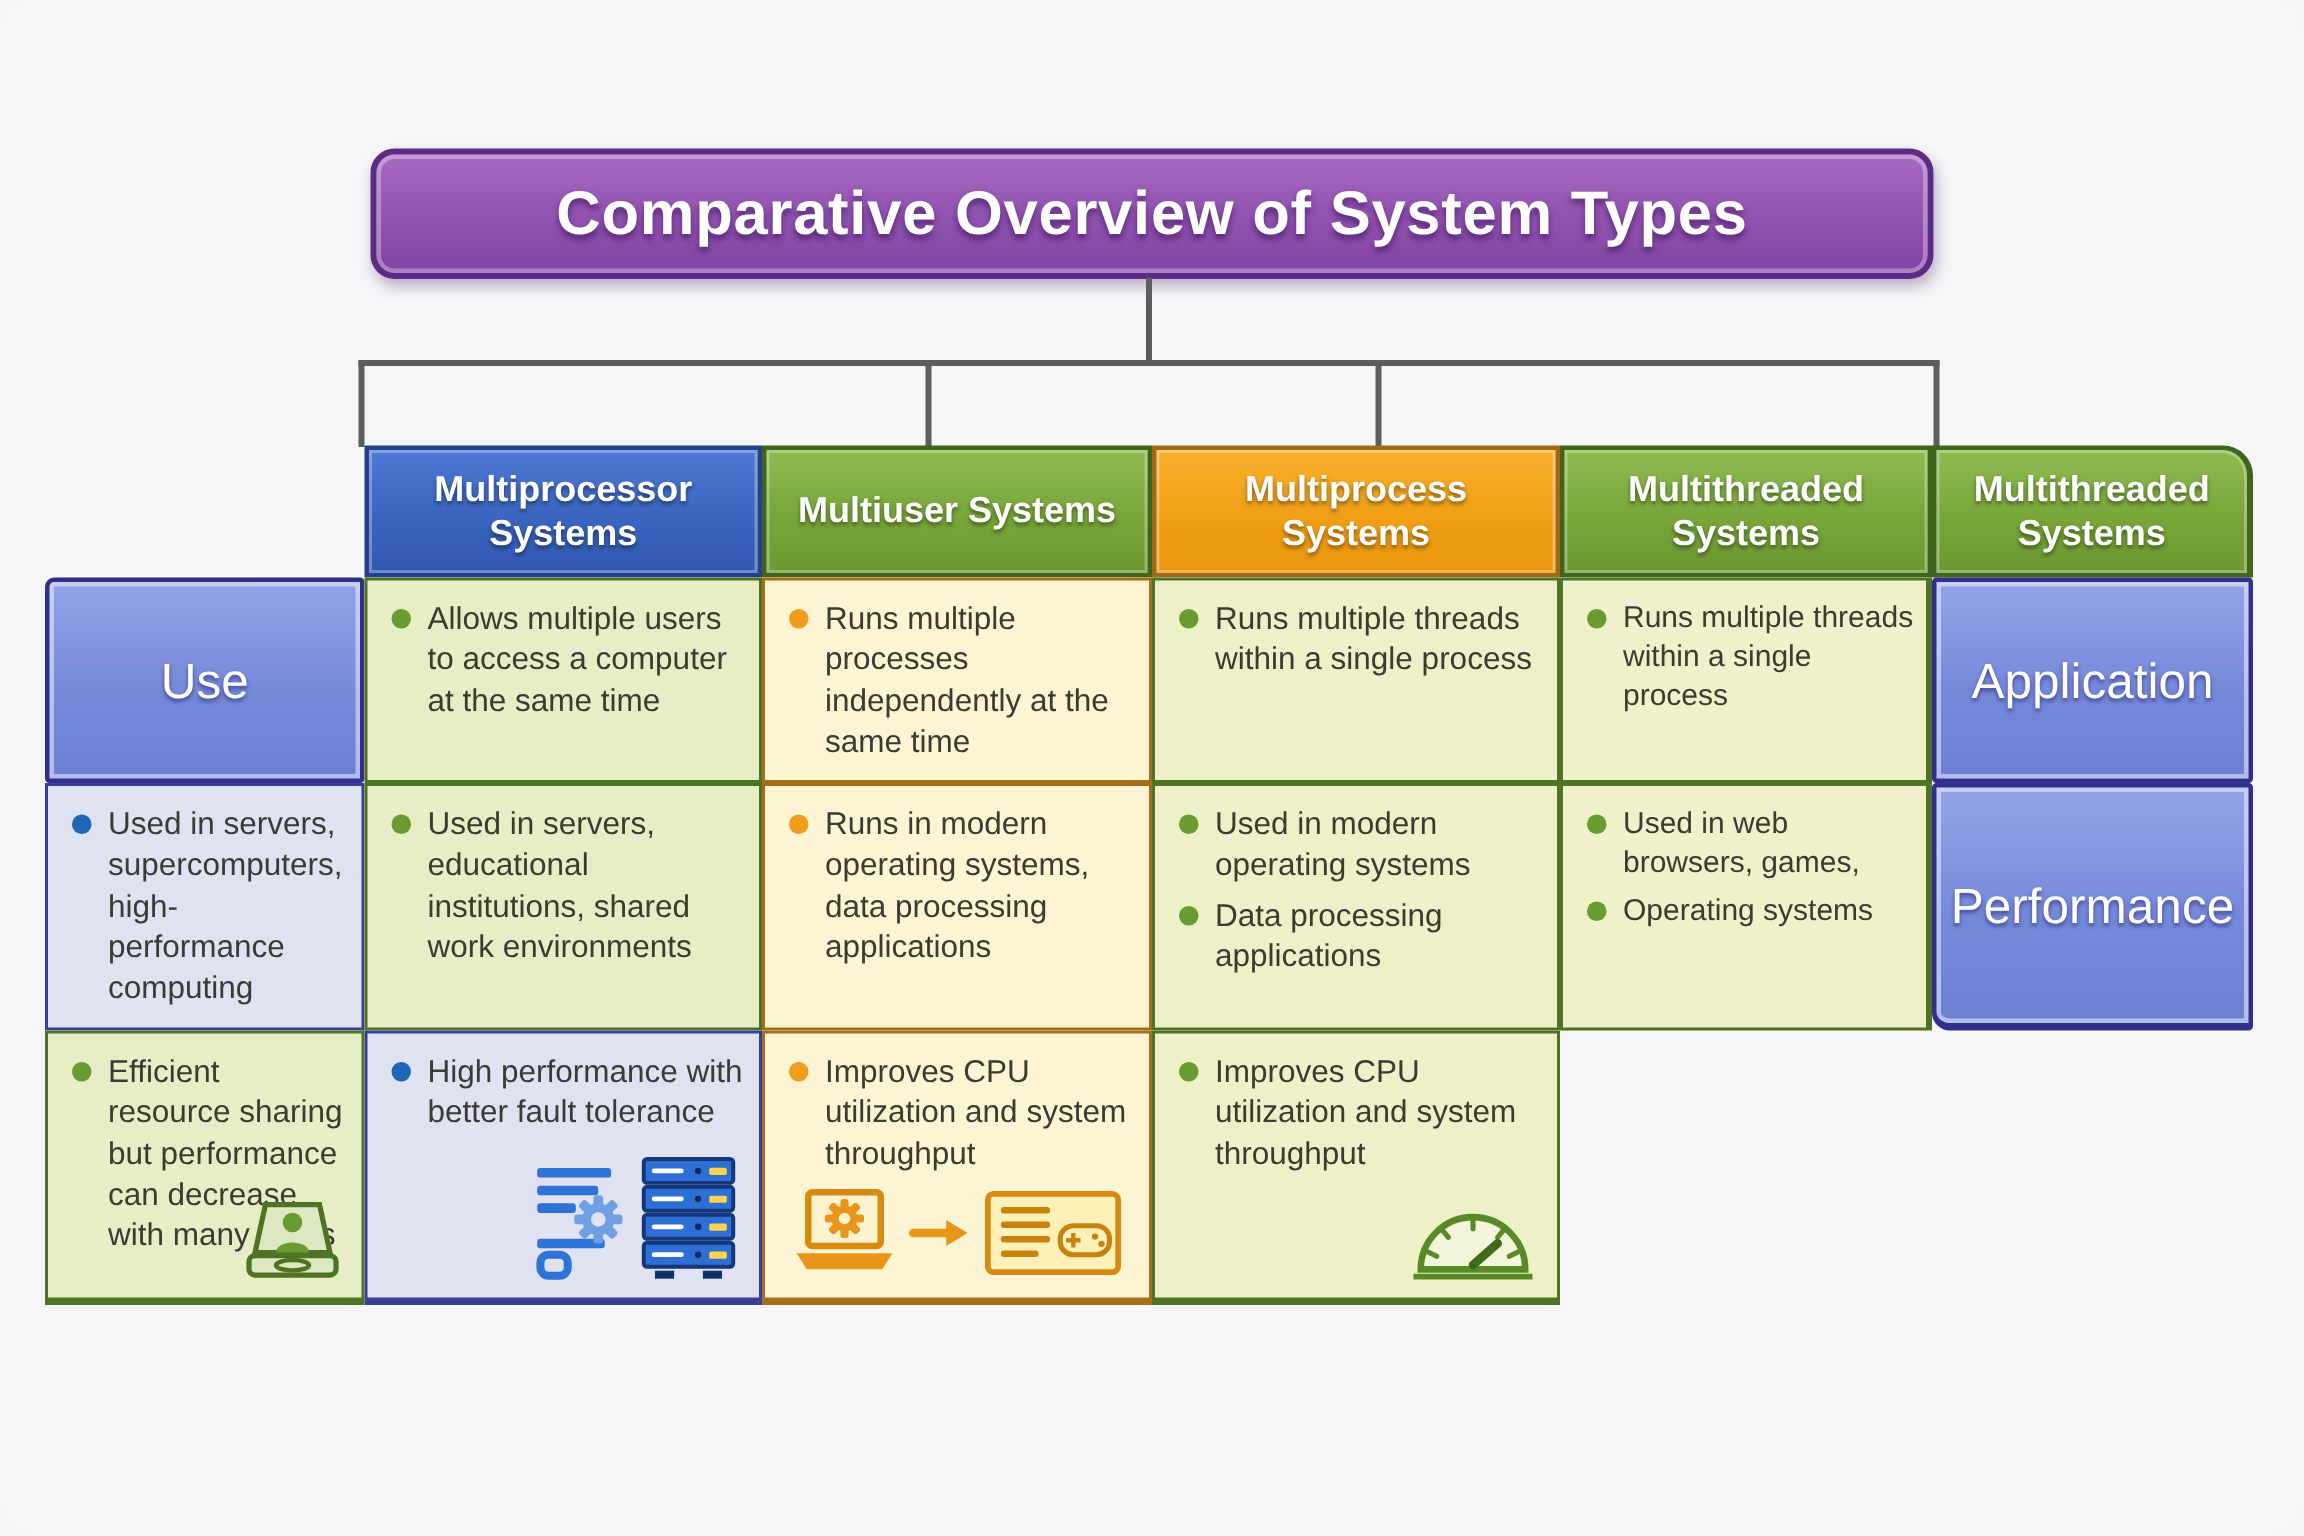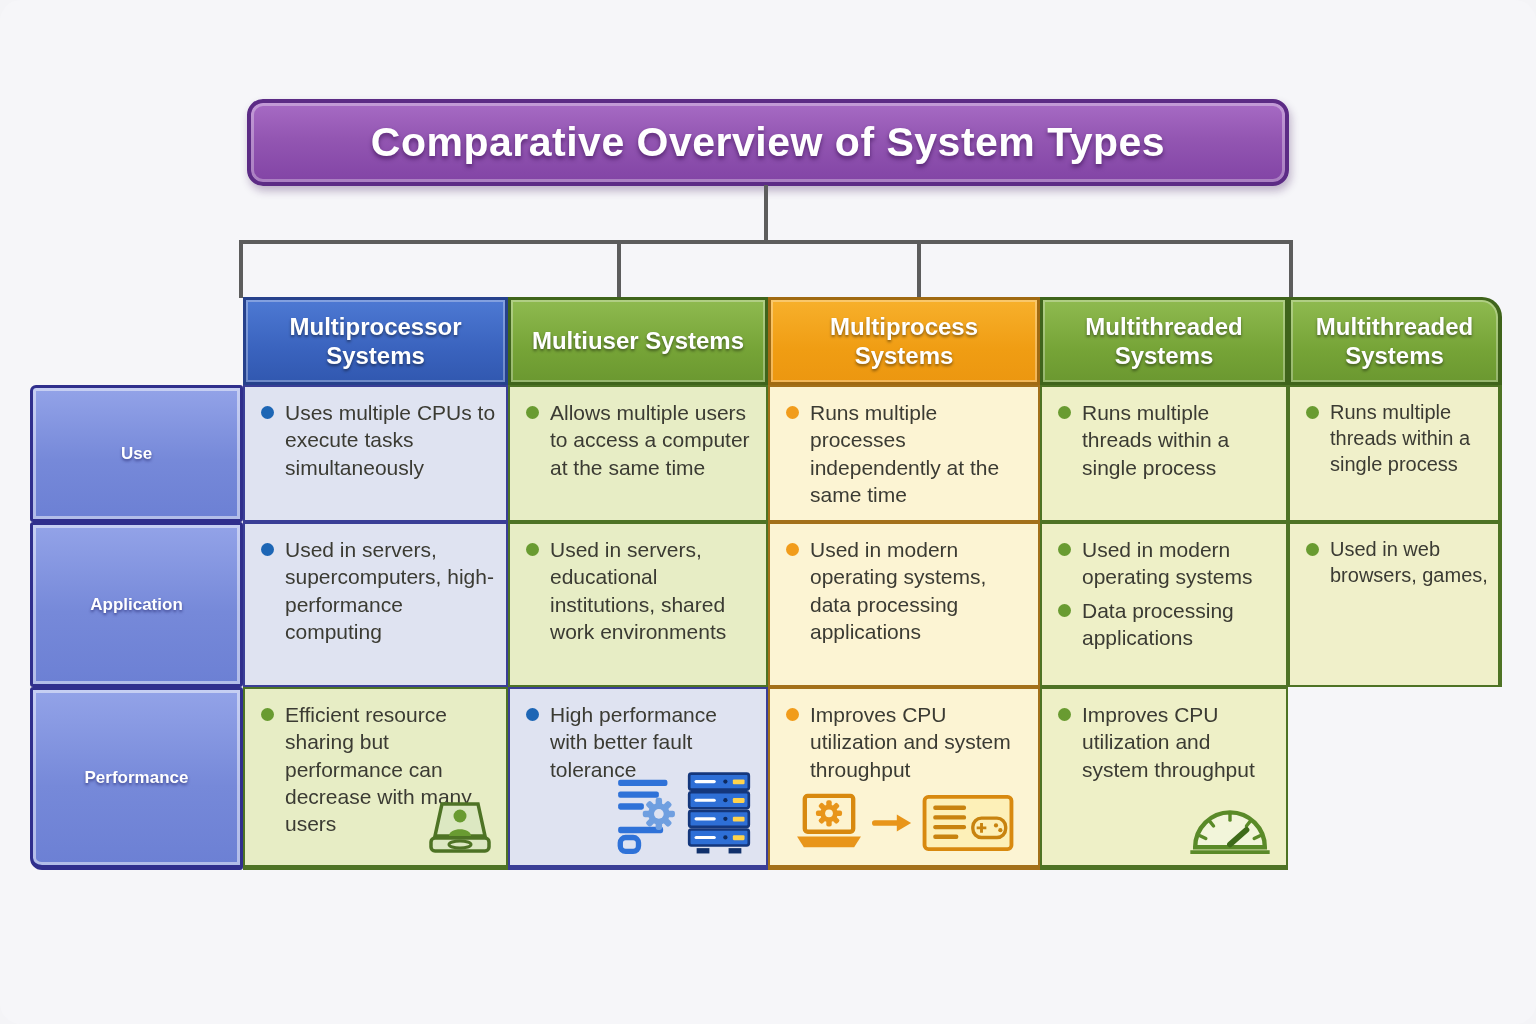--- a/index.html
+++ b/index.html
@@ -46,21 +46,21 @@
   .hdr.orange{background:linear-gradient(180deg,#f7b02c 0%,#f09d13 60%,#ec9710 100%);border-color:#a06a12;}
   .hdr.c5{border-top-right-radius:20px;border-right-width:4px;}
   
   .rlabel{
     border:3px solid #302f8d;border-radius:3px;
     background:linear-gradient(180deg,#93a3e8 0%,#7689d9 55%,#6c80d4 100%);
     box-shadow:inset 0 0 0 3px rgba(255,255,255,.48);
     display:flex;align-items:center;justify-content:center;
   }
   .rlabel span{
-    color:#fff;font-size:17px;font-weight:700;
+    color:#fff;font-size:33px;font-weight:400;
     text-shadow:0 2px 3px rgba(25,25,95,.6);
   }
   
   .cell{
     border:2px solid;position:relative;
     padding:12px 8px 6px 12px;overflow:hidden;
   }
   .cell ul{list-style:none;margin:0;padding:0;}
   .cell li{
     position:relative;padding-left:28px;margin-bottom:6px;
@@ -119,25 +119,20 @@
     <div class="hdr green">
         <span>Multithreaded Systems</span>
       </div>
     <div class="hdr green c5">
         <span>Multithreaded Systems</span>
       </div>
 
     <div class="rlabel r-use">
         <span>Use</span>
       </div>
-    <div class="cell c1 r-use">
-      <ul>
-          <li>Uses multiple CPUs to execute tasks simultaneously</li>
-        </ul>
-    </div>
     <div class="cell c2 r-use">
       <ul>
           <li>Allows multiple users to access a computer at the same time</li>
         </ul>
     </div>
     <div class="cell c3 r-use">
       <ul>
           <li>Runs multiple processes independently at the same time</li>
         </ul>
     </div>
@@ -160,32 +155,33 @@
           <li>Used in servers, supercomputers, high-performance computing</li>
         </ul>
     </div>
     <div class="cell c2 r-app">
       <ul>
           <li>Used in servers, educational institutions, shared work environments</li>
         </ul>
     </div>
     <div class="cell c3 r-app">
       <ul>
-          <li>Used in modern operating systems, data processing applications</li>
+          <li>Runs in modern operating systems, data processing applications</li>
         </ul>
     </div>
     <div class="cell c4 r-app">
       <ul>
         <li>Used in modern operating systems</li>
         <li>Data processing applications</li>
       </ul>
     </div>
     <div class="cell c5 r-app">
       <ul>
         <li>Used in web browsers, games,</li>
+        <li>Operating systems</li>
       </ul>
     </div>
 
     <div class="rlabel r-perf">
         <span>Performance</span>
       </div>
 
     <div class="cell c2 r-perf">
       <ul>
           <li>Efficient resource sharing but performance can decrease with many users</li>

